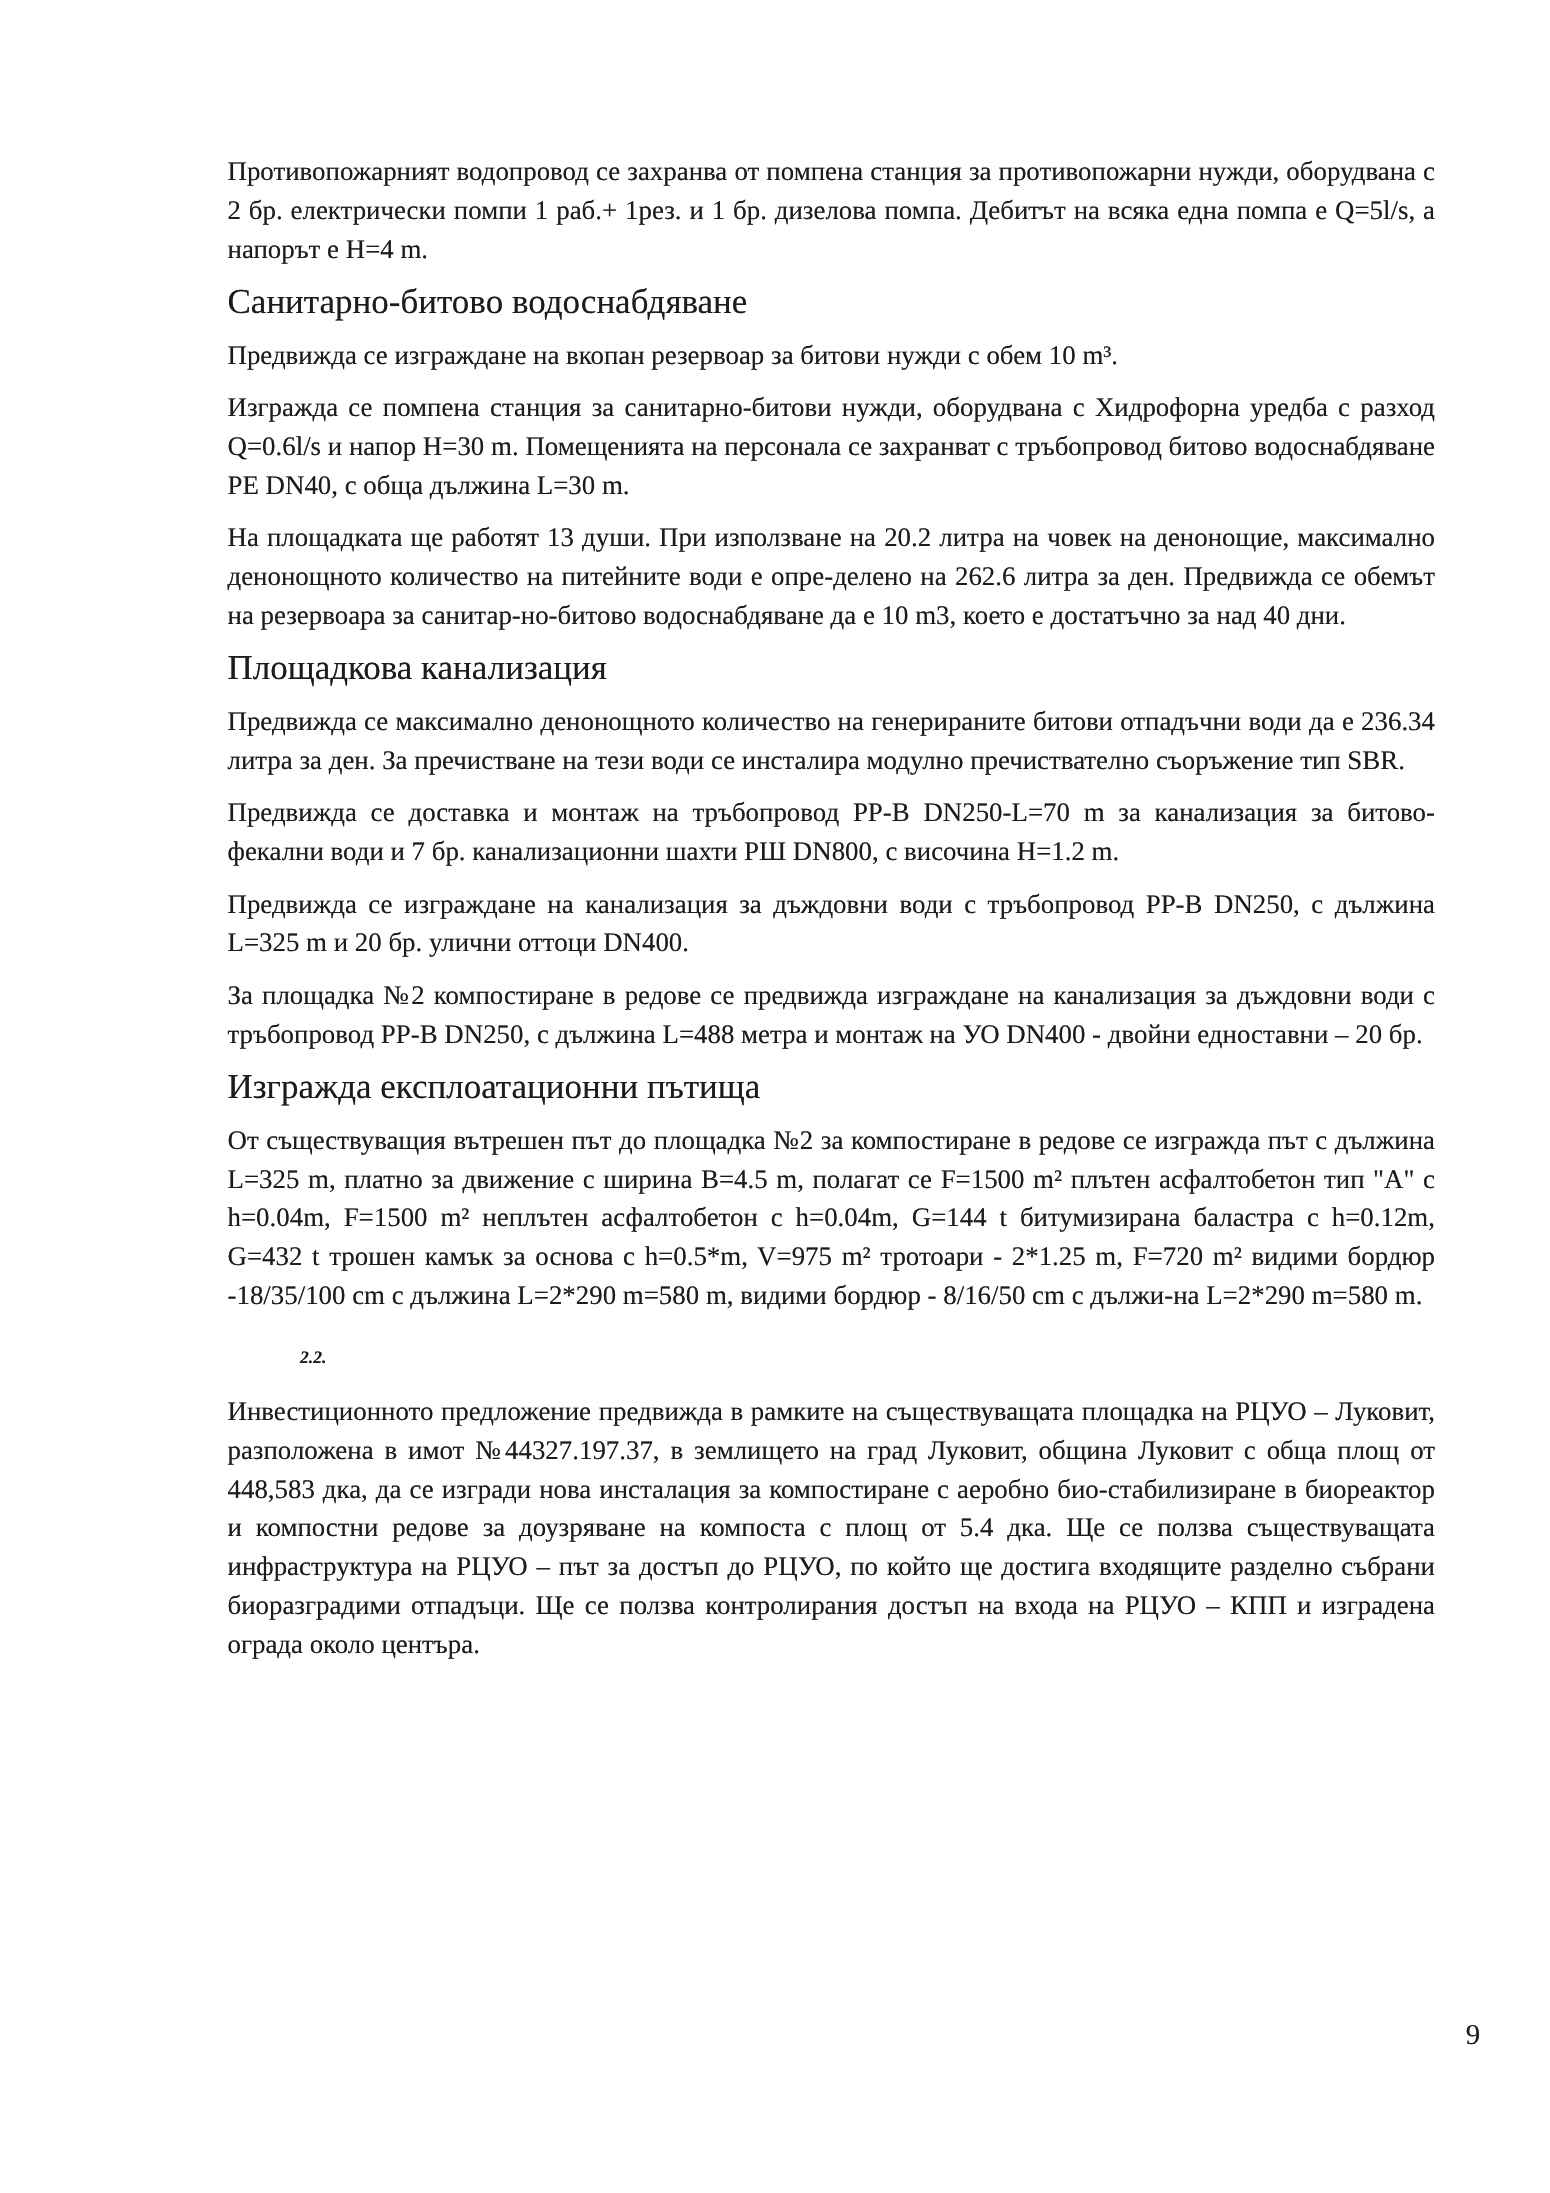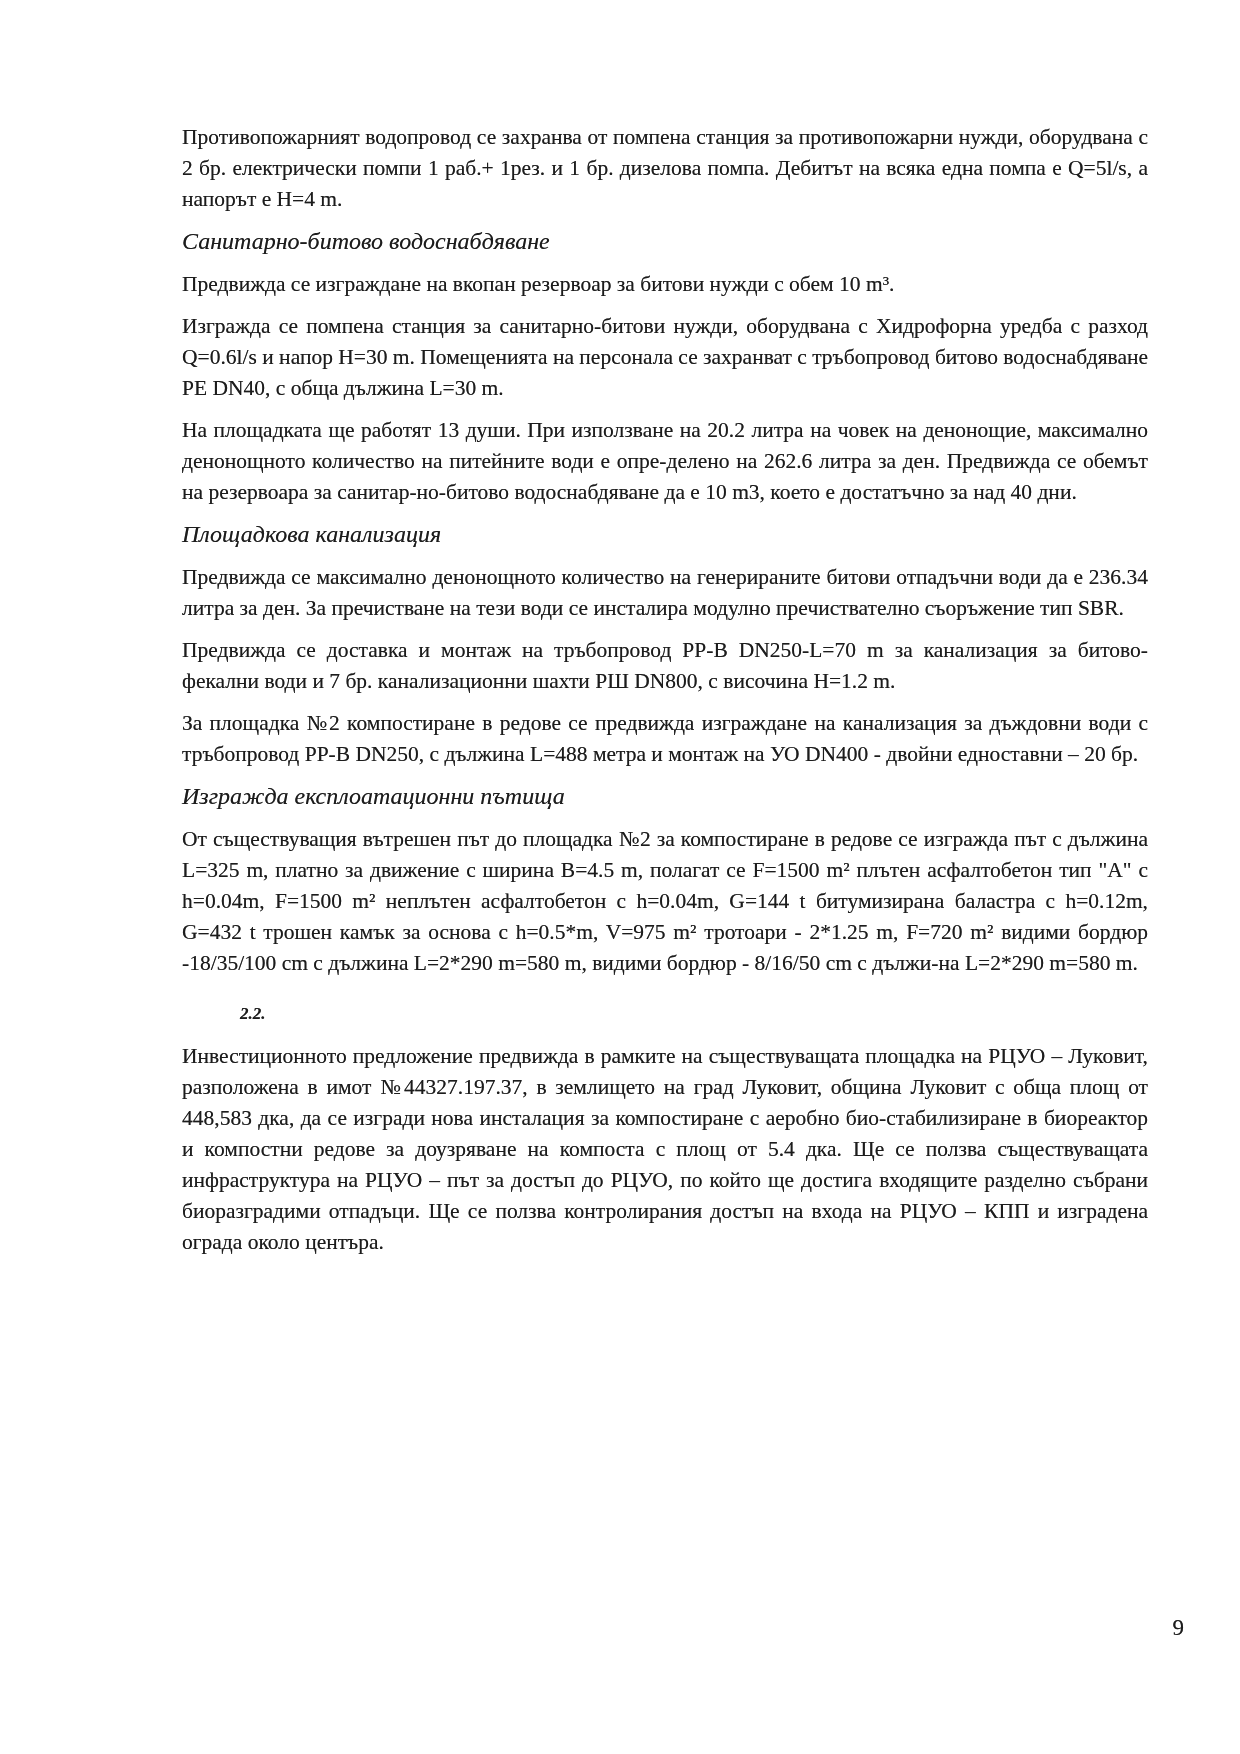--- a/index.html
+++ b/index.html
@@ -25,31 +25,30 @@
   }
   .body-para {
     margin: 0 0 11px 0;
     font-size: 21.5px;
     line-height: 31px;
     text-align: justify;
     text-shadow: 0 0 0.4px rgba(0,0,0,0.55);
   }
   .subheading {
     margin: 8px 0 12px 0;
-    font-size: 24px;
+    font-size: 28px;
     line-height: 31px;
-    font-style: italic;
     font-weight: normal;
     text-shadow: 0 0 0.4px rgba(0,0,0,0.55);
   }
   .numbered-heading {
     display: flex;
     margin: 19px 0 12px 0;
     padding-left: 58px;
-    font-size: 17px;
+    font-size: 14px;
     line-height: 31px;
     flex-direction: column;
   }
   .numbered-heading .num {
     flex: none;
     width: 69px;
     font-weight: bold;
     font-style: italic;
     text-shadow: 0 0 0.4px rgba(0,0,0,0.55);
   }
@@ -85,20 +84,21 @@
     <p class="body-para">Изгражда се помпена станция за санитарно-битови нужди, оборудвана с Хидрофорна уредба с разход Q=0.6l/s и напор H=30 m. Помещенията на персонала се захранват с тръбопровод битово водоснабдяване PE DN40, с обща дължина L=30 m.</p>
 
     <p class="body-para">На площадката ще работят 13 души. При използване на 20.2 литра на човек на денонощие, максимално денонощното количество на питейните води е опре-делено на 262.6 литра за ден. Предвижда се обемът на резервоара за санитар-но-битово водоснабдяване да е 10 m3, което е достатъчно за над 40 дни.</p>
 
     <h3 class="subheading">Площадкова канализация</h3>
 
     <p class="body-para">Предвижда се максимално денонощното количество на генерираните битови отпадъчни води да е 236.34 литра за ден. За пречистване на тези води се инсталира модулно пречиствателно съоръжение тип SBR.</p>
 
     <p class="body-para">Предвижда се доставка и монтаж на тръбопровод PP-B DN250-L=70 m за канализация за битово-фекални води и 7 бр. канализационни шахти РШ DN800, с височина H=1.2 m.</p>
 
+    <p class="body-para">Предвижда се изграждане на канализация за дъждовни води с тръбопровод PP-B DN250, с дължина L=325 m и 20 бр. улични оттоци DN400.</p>
 
     <p class="body-para">За площадка №2 компостиране в редове се предвижда изграждане на канализация за дъждовни води с тръбопровод PP-B DN250, с дължина L=488 метра и монтаж на УО DN400 - двойни едноставни – 20 бр.</p>
 
     <h3 class="subheading">Изгражда експлоатационни пътища</h3>
 
     <p class="body-para">От съществуващия вътрешен път до площадка №2 за компостиране в редове се изгражда път с дължина L=325 m, платно за движение с ширина B=4.5 m, полагат се F=1500 m² плътен асфалтобетон тип "А" с h=0.04m, F=1500 m² неплътен асфалтобетон с h=0.04m, G=144 t битумизирана баластра с h=0.12m, G=432 t трошен камък за основа с h=0.5*m, V=975 m² тротоари - 2*1.25 m, F=720 m² видими бордюр -18/35/100 cm с дължина L=2*290 m=580 m, видими бордюр - 8/16/50 cm с дължи-на L=2*290 m=580 m.</p>
 
 
     <div class="numbered-heading">
       <span class="num">2.2.</span>

